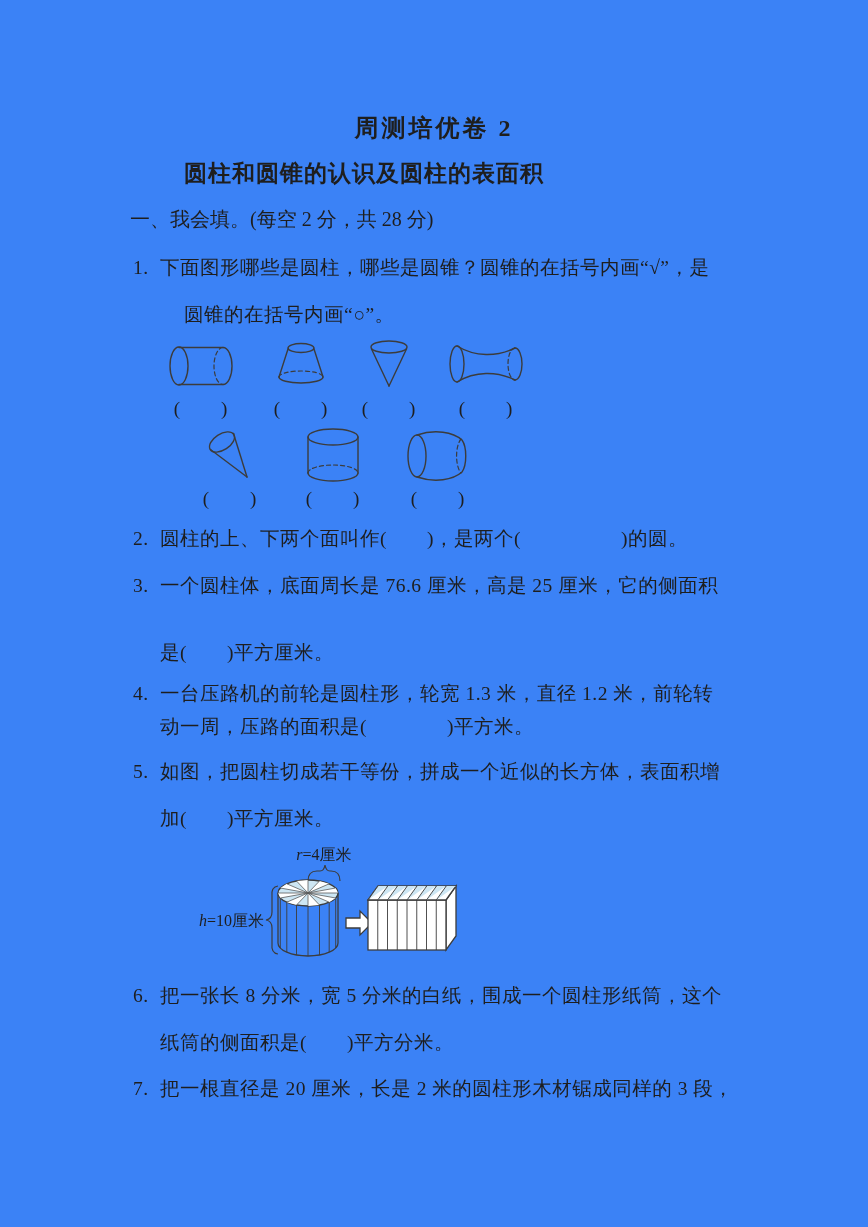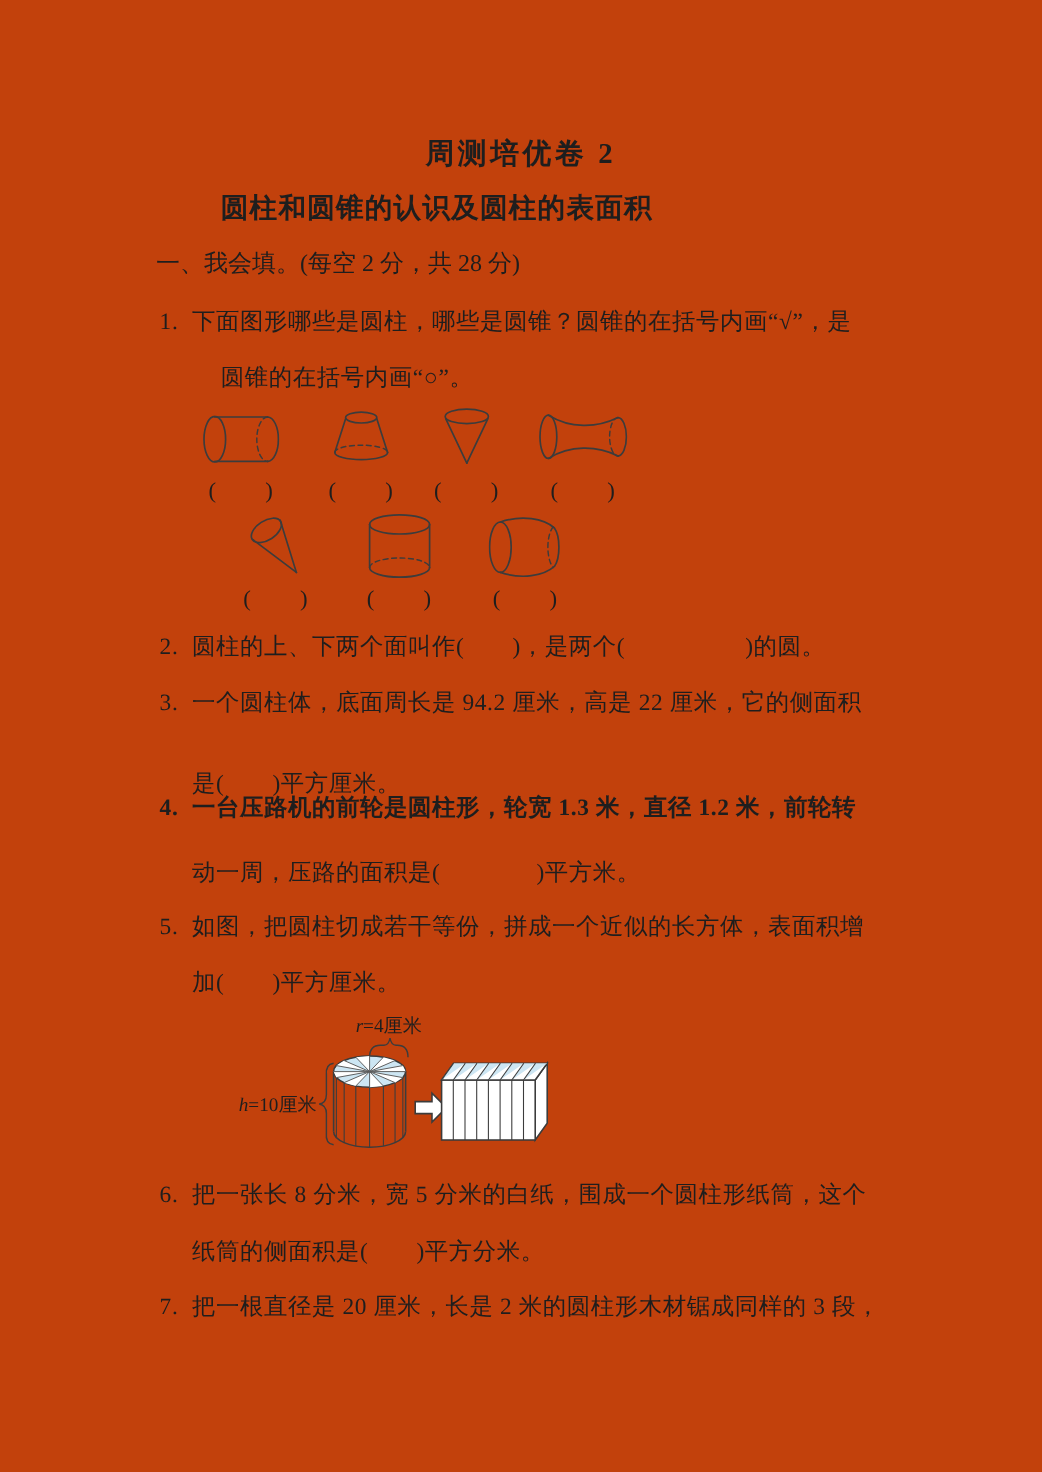--- a/index.html
+++ b/index.html
@@ -1,18 +1,18 @@
 <!DOCTYPE html>
 <html><head>
 <meta charset="utf-8">
 <style>
   html,body { margin:0; padding:0; background:#888; }
   .page {
     position:relative; width:868px; height:1227px; margin:0 auto;
-    background:#c2410c; overflow:hidden;
+    background:#3b82f6; overflow:hidden;
     font-family:"Liberation Serif","DejaVu Serif",serif;
     color:#1e1e1e;
   }
   .abs { position:absolute; }
   .title {
     top:112px; left:0; width:868px; text-align:center;
     font-size:24px; font-weight:bold; letter-spacing:3px;
   }
   .subtitle {
     top:158px; left:0; width:728px; text-align:center;
@@ -92,25 +92,25 @@
   </svg>
   <div class="abs paren" style="left:198px; top:486px;">(　　)</div>
   <div class="abs paren" style="left:301px; top:486px;">(　　)</div>
   <div class="abs paren" style="left:406px; top:486px;">(　　)</div>
 
   <div class="abs qline" style="left:133px; top:525px;">
     <span class="qnum">2.</span><span>圆柱的上、下两个面叫作(　　)，是两个(　　　　　)的圆。</span>
   </div>
 
   <div class="abs qline" style="left:133px; top:572px;">
-    <span class="qnum">3.</span><span>一个圆柱体，底面周长是 94.2 厘米，高是 22 厘米，它的侧面积</span>
+    <span class="qnum">3.</span><span>一个圆柱体，底面周长是 76.6 厘米，高是 25 厘米，它的侧面积</span>
   </div>
   <div class="abs qline" style="left:160px; top:619px;margin-top:20px;">是(　　)平方厘米。</div>
 
-  <div class="abs qline" style="left:133px; top:659px;font-weight:bold;">
+  <div class="abs qline" style="left:133px; top:680px;">
     <span class="qnum">4.</span><span>一台压路机的前轮是圆柱形，轮宽 1.3 米，直径 1.2 米，前轮转</span>
   </div>
   <div class="abs qline" style="left:160px; top:713px;text-align:center;">动一周，压路的面积是(　　　　)平方米。</div>
 
   <div class="abs qline" style="left:133px; top:758px;">
     <span class="qnum">5.</span><span>如图，把圆柱切成若干等份，拼成一个近似的长方体，表面积增</span>
   </div>
   <div class="abs qline" style="left:160px; top:805px;">加(　　)平方厘米。</div>
 
   <svg class="abs fig" style="left:170px; top:836px;" width="340" height="132" viewBox="0 0 340 132">

